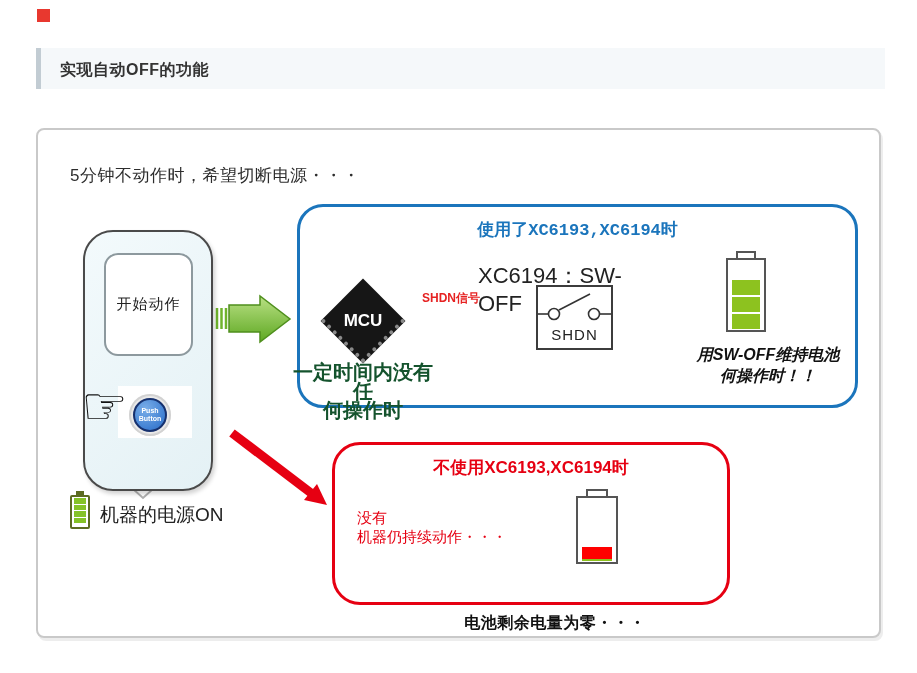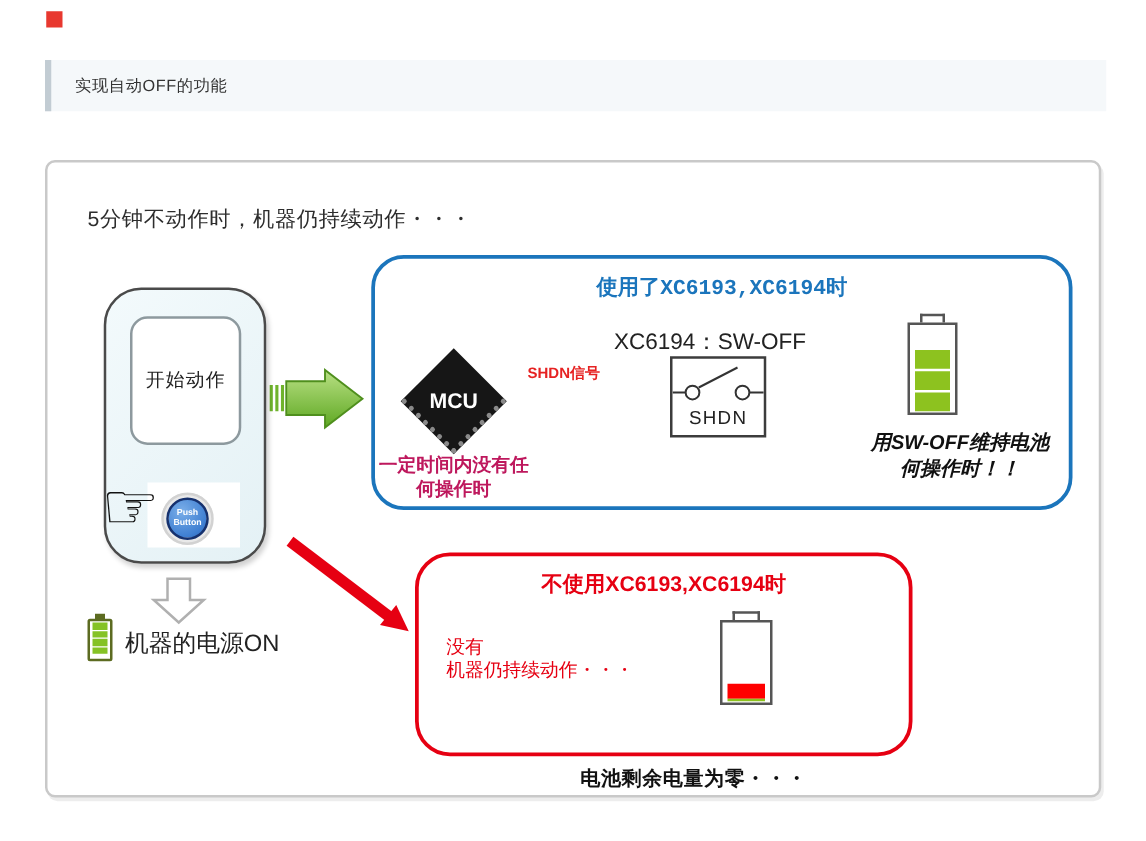--- a/index.html
+++ b/index.html
@@ -9,33 +9,33 @@
     font-family:"Liberation Sans","DejaVu Sans",sans-serif; color:#222;
   }
   .abs { position:absolute; }
 
   
   .marker { left:37px; top:9px; width:13px; height:13px; background:#e8382f; }
 
   
   .header-bar { left:36px; top:48px; width:849px; height:41px; background:#f5f8fa; }
   .header-accent { left:36px; top:48px; width:5px; height:41px; background:#c2ccd3; }
-  .header-title { left:60px; top:60px; font-size:13px; font-weight:normal; color:#333; letter-spacing:.5px; }
+  .header-title { left:60px; top:60px; font-size:16px; font-weight:bold; color:#333; letter-spacing:.5px; }
 
   
   .card {
     left:36px; top:128px; width:845px; height:510px; background:#fff;
     border:2px solid #c9c9c9; border-radius:8px;
     box-shadow:2px 3px 0 rgba(0,0,0,.07);
   }
   .intro { left:32px; top:34px; font-size:17px; color:#2d2d2d; letter-spacing:.5px; }
 
   
   .device {
-    left:45px; top:100px; width:130px; height:221px;
+    left:45px; top:100px; width:130px; height:261px;
     background:linear-gradient(135deg,#f3fafc 0%,#e4f1f5 100%);
     border:2px solid #4a4a4a; border-radius:30px;
     box-shadow:2px 3px 4px rgba(0,0,0,.18);
   }
   .device-screen {
     left:19px; top:21px; width:89px; height:103px; background:#fff;
     border:2px solid #8d999e; border-radius:14px;
     display:flex; align-items:center; justify-content:center;
   }
   .screen-label { font-size:15px; color:#222; letter-spacing:1px; }
@@ -66,25 +66,25 @@
   .mcu {
     left:33px; top:84px; width:60px; height:60px; background:#161616;
     border-right:4px dotted #8a8a8a; border-bottom:4px dotted #8a8a8a;
     transform:rotate(45deg);
   }
   .mcu-label {
     left:33px; top:84px; width:60px; height:60px;
     display:flex; align-items:center; justify-content:center;
     color:#fff; font-size:17px; font-weight:bold;
   }
-  .mcu-caption { left:-12px; top:156px; width:150px; text-align:center; font-size:15px; font-weight:bold; line-height:19px; color:#be185d; }
+  .mcu-caption { left:-12px; top:156px; width:150px; text-align:center; font-size:20px; font-weight:bold; line-height:19px; color:#14532d; }
 
   .signal-label { left:122px; top:83px; font-size:12px; font-weight:bold; color:#e62222;text-align:center; }
 
-  .switch-title { left:178px; top:54px; width:180px; text-align:center; font-size:18px; color:#222; }
+  .switch-title { left:178px; top:54px; width:180px; font-size:22px; color:#222; }
   .switch-box { left:236px; top:78px; width:77px; height:65px; border:2px solid #3c3c3c; background:#fff; }
   .switch-label { left:0; bottom:5px; width:100%; text-align:center; font-size:15px; color:#222; letter-spacing:1px; }
 
   .batt-full-cap  { left:436px; top:44px; width:20px; height:9px; border:2px solid #555; border-bottom:none; background:#fff; }
   .batt-full-body { left:426px; top:51px; width:40px; height:74px; border:2px solid #555; background:#fff; }
   .batt-full-body i { display:block; margin:2px 4px 0 4px; height:15px; background:#8dc21f; }
   .batt-full-body i:first-child { margin-top:20px; }
   .blue-batt-caption { left:368px; top:137px; width:200px; text-align:center; font-size:16px; font-weight:bold; line-height:21px; color:#111;font-style:italic; }
 
   
@@ -101,21 +101,21 @@
 <body>
 
 <div class="abs marker"></div>
 
 <div class="abs header-bar"></div>
 <div class="abs header-accent"></div>
 <div class="abs header-title">实现自动OFF的功能</div>
 
 <div class="abs card">
 
-  <div class="abs intro">5分钟不动作时，机器仍持续动作・・・</div>
+  <div class="abs intro">5分钟不动作时，希望切断电源・・・</div>
 
   <svg class="abs" style="left:0;top:0;" width="841" height="506" viewBox="0 0 841 506">
     <defs>
       <linearGradient id="gg" x1="0" y1="0" x2="0" y2="1">
         <stop offset="0" stop-color="#b9e084"></stop>
         <stop offset="1" stop-color="#5ea822"></stop>
       </linearGradient>
     </defs>
 
     <g>

